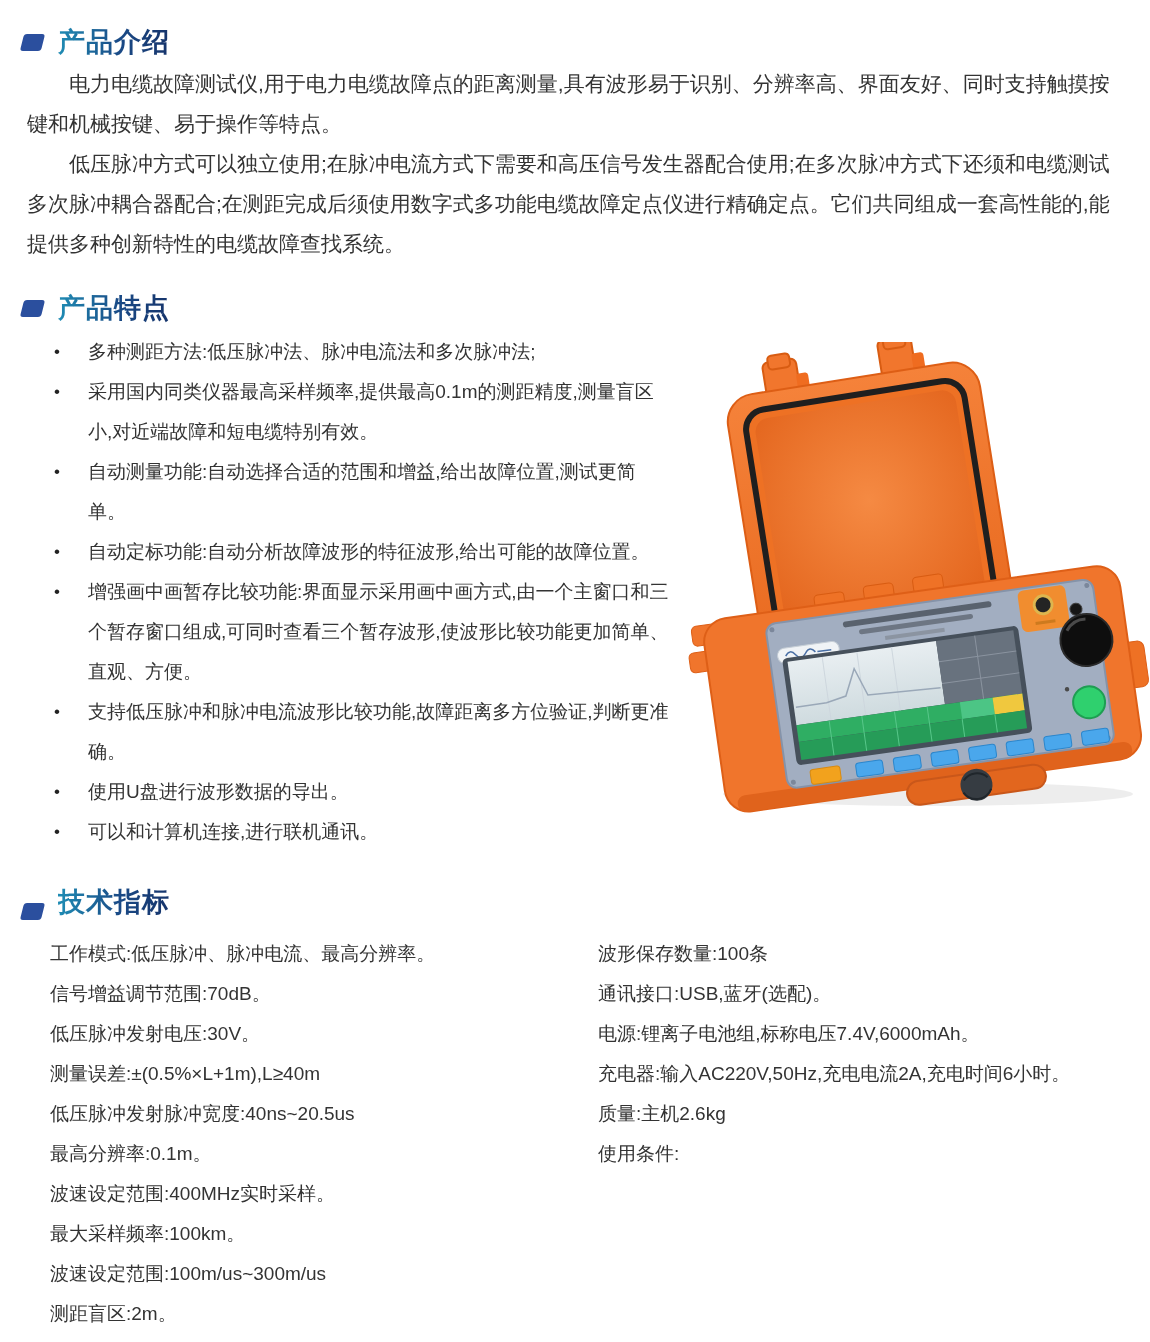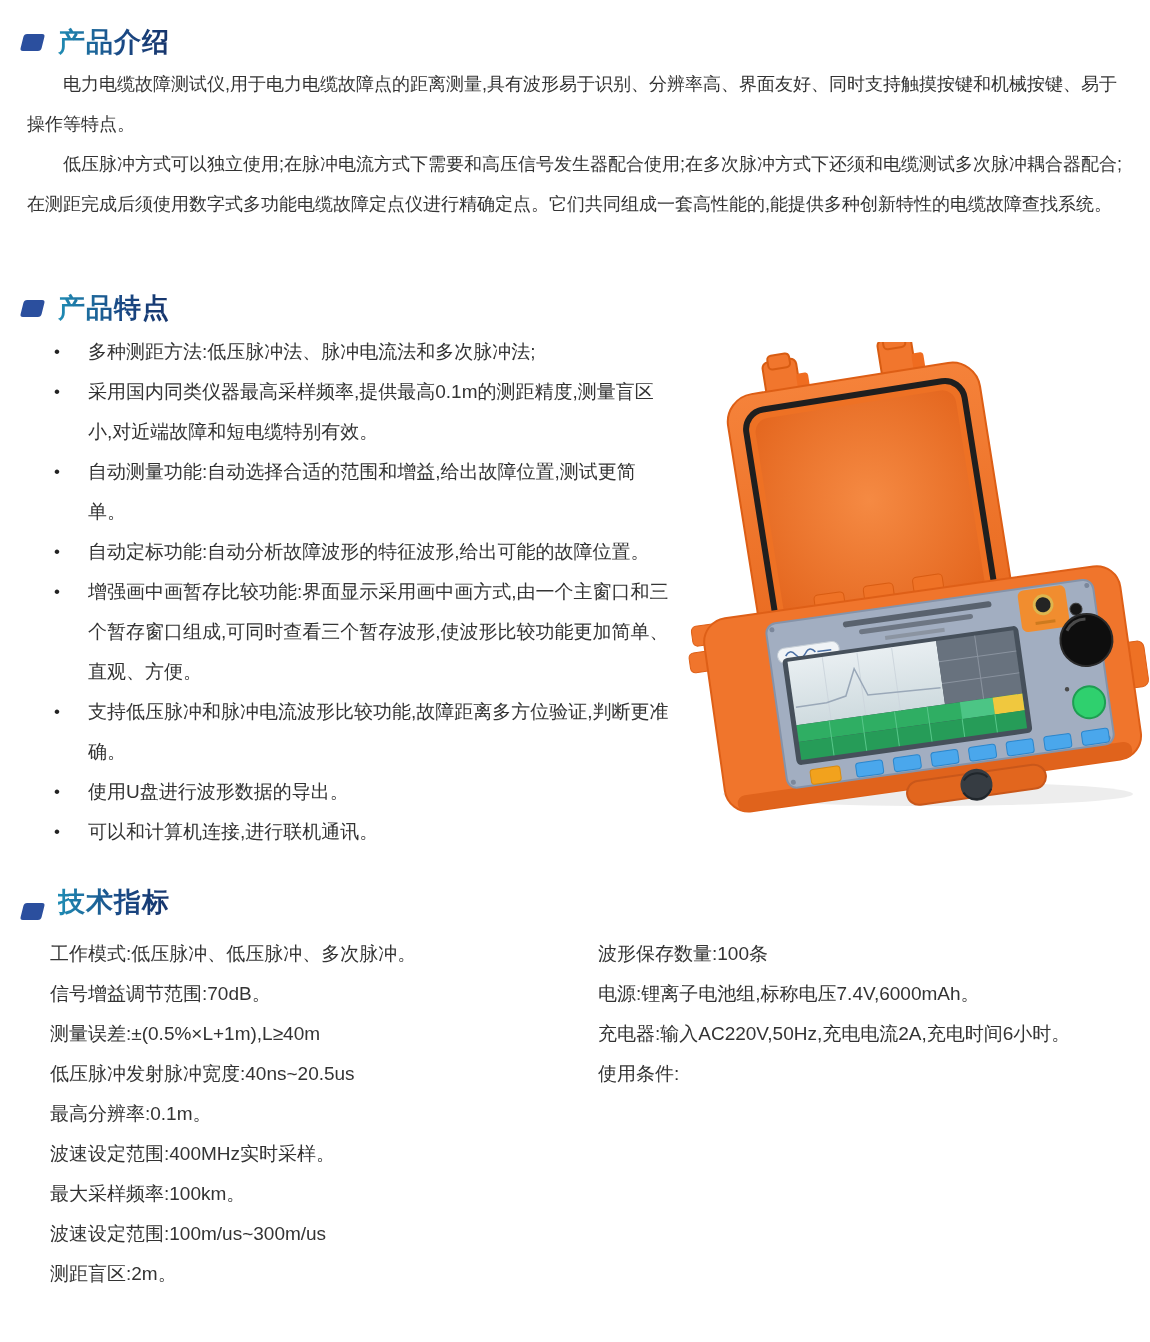--- a/index.html
+++ b/index.html
@@ -16,21 +16,21 @@
   .sec-header{position:absolute;left:22px;display:flex;align-items:center;gap:15px;}
   .sq{width:21px;height:17px;background:#2b4f9e;border-radius:3px;transform:skewX(-14deg);}
   .sec-title{
     margin:0;font-size:27px;font-weight:bold;letter-spacing:1px;
     background:linear-gradient(90deg,#1f8cb4 0%,#1a4a86 55%,#16346b 100%);
     -webkit-background-clip:text;background-clip:text;color:transparent;
   }
 
   
   .intro-ps{position:absolute;top:64px;left:27px;width:1101px;}
-  .intro-ps p{margin:0;font-size:18px;line-height:40px;text-indent:2em;}
+  .intro-ps p{margin:0;font-size:21px;line-height:40px;text-indent:2em;}
 
   
   .features-list{position:absolute;top:332px;left:54px;width:616px;
     list-style:none;margin:0;padding:0;}
   .features-list li{position:relative;padding-left:34px;font-size:19px;line-height:40px;}
   .blt{position:absolute;left:0;top:0;font-size:17px;color:#222;}
 
   
   .photo-wrap{position:absolute;left:688px;top:342px;width:462px;height:472px;}
 
@@ -185,31 +185,34 @@
       </g>
     </svg>
   </div>
 
   <div class="sec-header" style="top:884px;align-items:flex-end;">
     <div class="sq"></div>
     <h2 class="sec-title">技术指标</h2>
   </div>
   <div class="specs">
     <div class="specs-left">
-      <div class="spec-line">工作模式:低压脉冲、低压脉冲、多次脉冲。</div>
+      <div class="spec-line">工作模式:低压脉冲、脉冲电流、最高分辨率。</div>
       <div class="spec-line">信号增益调节范围:70dB。</div>
+      <div class="spec-line">低压脉冲发射电压:30V。</div>
       <div class="spec-line">测量误差:±(0.5%×L+1m),L≥40m</div>
       <div class="spec-line">低压脉冲发射脉冲宽度:40ns~20.5us</div>
       <div class="spec-line">最高分辨率:0.1m。</div>
       <div class="spec-line">波速设定范围:400MHz实时采样。</div>
       <div class="spec-line">最大采样频率:100km。</div>
       <div class="spec-line">波速设定范围:100m/us~300m/us</div>
       <div class="spec-line">测距盲区:2m。</div>
     </div>
     <div class="specs-right">
       <div class="spec-line">波形保存数量:100条</div>
+      <div class="spec-line">通讯接口:USB,蓝牙(选配)。</div>
       <div class="spec-line">电源:锂离子电池组,标称电压7.4V,6000mAh。</div>
       <div class="spec-line">充电器:输入AC220V,50Hz,充电电流2A,充电时间6小时。</div>
+      <div class="spec-line">质量:主机2.6kg</div>
       <div class="spec-line">使用条件:</div>
     </div>
   </div>
 
 </div>
 
 </body></html>

